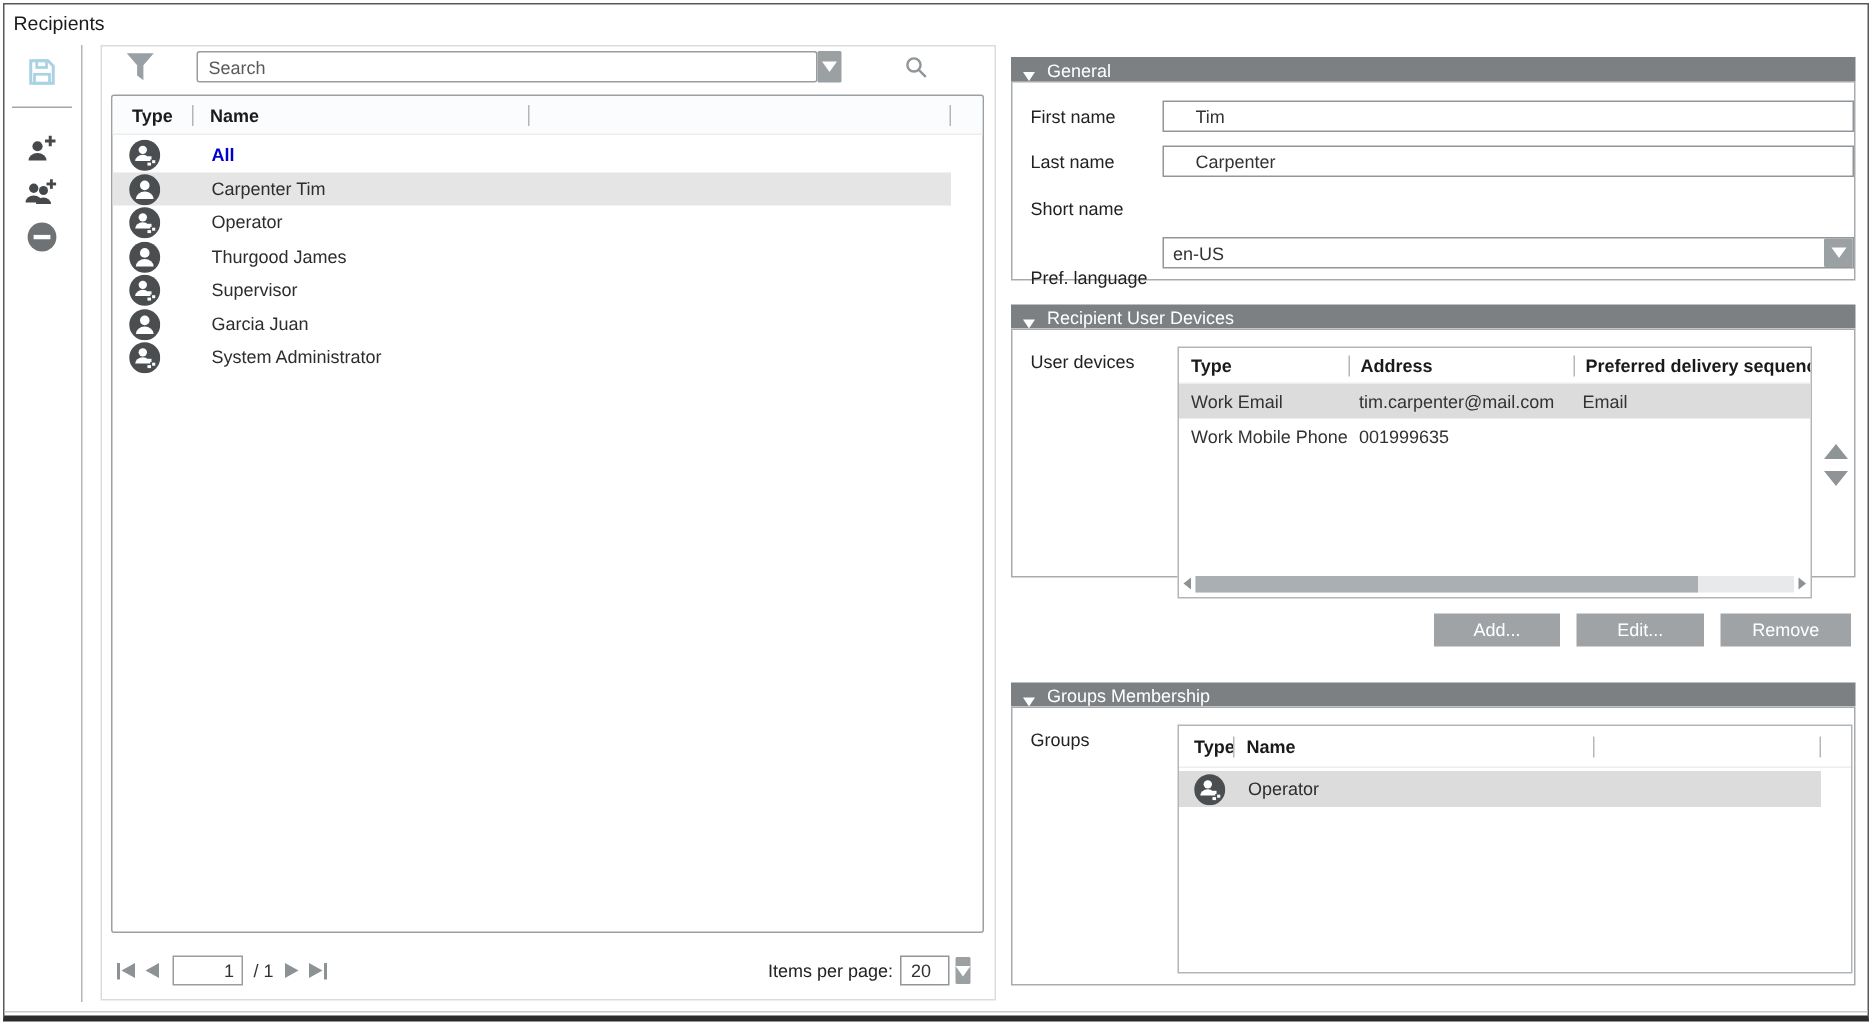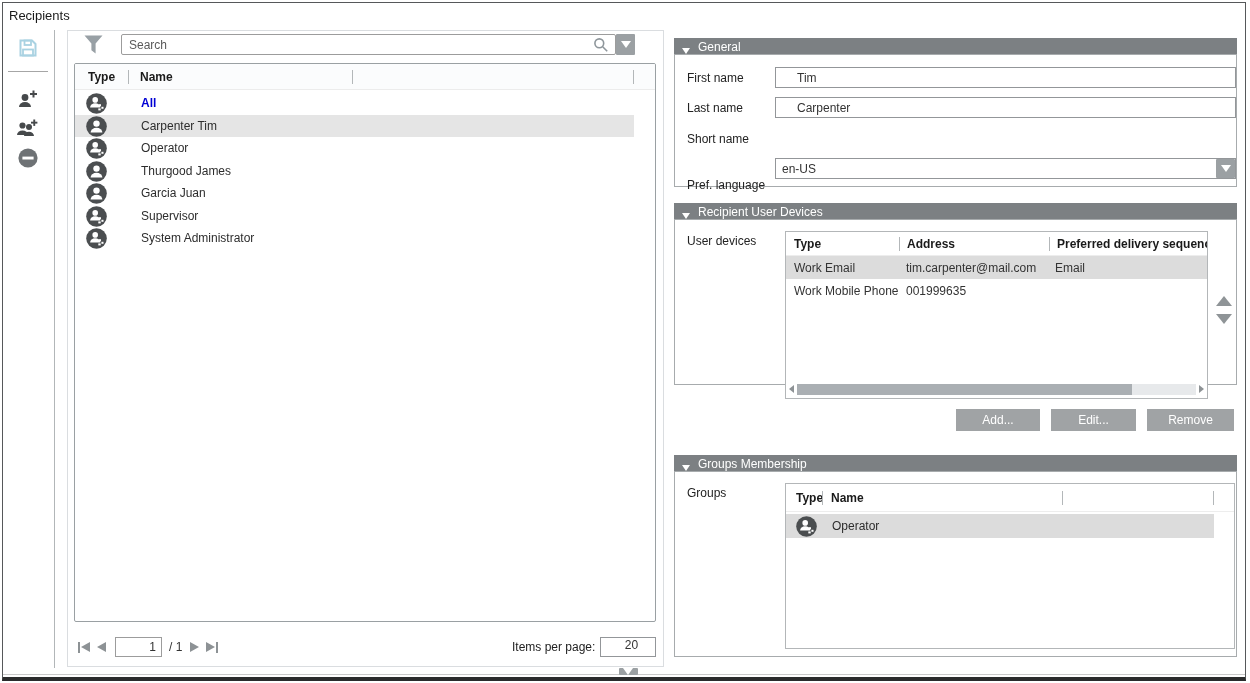--- a/index.html
+++ b/index.html
@@ -12,21 +12,21 @@
   .title { position:absolute; left:9px; top:8px; font-size:13px; color:#1b1b1b; }
 
   
   .tool { position:absolute; width:24px; height:24px; display:flex; align-items:center; justify-content:center; cursor:pointer; }
   .tb-divider { position:absolute; left:8px; top:71px; width:40px; height:1px; background:#a6a6a6; }
   .vsep { position:absolute; left:54px; top:30px; width:1px; height:638px; background:#b2b6b8; }
   .left-region { position:absolute; left:67px; top:30px; width:597px; height:637px; border:1px solid #dadde0; }
 
   
   .filter { position:absolute; left:83px; top:33px; width:22px; height:24px; }
-  .searchwrap { position:absolute; left:121px; top:34px; width:514px; height:21px; display:flex; }
+  .searchwrap { position:absolute; left:131px; top:34px; width:430px; height:21px; display:flex; }
   .searchwrap input { width:495px; height:21px; border:1px solid #9c9c9c; border-radius:2px; padding:0 24px 0 7px; font-size:12px; color:#333; font-family:inherit; outline:none; }
   .searchwrap input::placeholder { color:#5a5a5a; }
   .mag { position:absolute; left:472px; top:3px; }
   .ddbtn { width:19px; height:21px; background:#9ba0a3; border:none; display:flex; align-items:center; justify-content:center; cursor:pointer; border-radius:1px; }
   .dd-tri { width:0; height:0; border-left:5px solid transparent; border-right:5px solid transparent; border-top:7px solid #fff; }
 
   
   .listbox { position:absolute; left:74px; top:63px; width:582px; height:559px; border:1px solid #9aa0a3; border-radius:2px; background:#fff; overflow:hidden; }
   .lheader { height:26px; display:flex; align-items:center; background:#fbfcfd; border-bottom:1px solid #ececec; font-size:12px; font-weight:bold; color:#1a1a1a; }
   .lh-c1 { width:53px; padding-left:13px; }
@@ -45,21 +45,21 @@
   .pgbtn { display:flex; align-items:center; gap:1px; cursor:pointer; padding:1px; }
   .tri-l { width:0; height:0; border-top:5.5px solid transparent; border-bottom:5.5px solid transparent; border-right:9px solid #8d9295; }
   .tri-r { width:0; height:0; border-top:5.5px solid transparent; border-bottom:5.5px solid transparent; border-left:9px solid #8d9295; }
   .pbar { width:2px; height:11px; background:#8d9295; }
   .pginput { width:47px; height:20px; border:1px solid #9c9c9c; text-align:right; padding-right:5px; font-size:12px; color:#333; font-family:inherit; outline:none; margin-left:3px; }
   .pgtotal { font-size:12px; color:#333; margin:0 2px; }
   .ipp { position:absolute; left:512px; top:637px; display:flex; align-items:center; gap:5px; }
   .ipp .lab { font-size:12px; color:#222; }
   .selectbox { display:flex; align-items:center; border:1px solid #939699; background:#fff;gap:16px; }
   .selectbox .val { flex:1; padding-left:6px; font-size:12px; color:#333; }
-  .ipp .selectbox { width:56px; height:20px;flex-direction:column; }
+  .ipp .selectbox { width:33px; height:20px; }
   .ipp .ddbtn { height:18px; }
 
   
   .sechdr { position:absolute; left:674px; width:563px; height:16px; background:#7c8083; color:#fff;
             display:flex; align-items:flex-end; gap:8px; padding-left:8px; font-size:12px; cursor:pointer; }
   .whitetri { width:0; height:0; border-left:4.5px solid transparent; border-right:4.5px solid transparent; border-top:6px solid #fff; }
   .secbox { position:absolute; left:674px; width:563px; border:1px solid #a7abad; background:#fff; }
   #box-general { top:54px; height:133px; }
   #box-devices { top:219px; height:166px; }
   #box-groups  { top:471px; height:186px; }
@@ -210,29 +210,29 @@
       <span class="nm">Operator</span>
     </div>
     <div class="lrow">
       <svg class="av" width="21" height="21" viewBox="0 0 21 21">
           <use href="#av-user"></use>
         </svg>
       <span class="nm">Thurgood James</span>
     </div>
     <div class="lrow">
       <svg class="av" width="21" height="21" viewBox="0 0 21 21">
+          <use href="#av-group"></use>
+        </svg>
+      <span class="nm">Supervisor</span>
+    </div>
+    <div class="lrow">
+      <svg class="av" width="21" height="21" viewBox="0 0 21 21">
           <use href="#av-user"></use>
         </svg>
       <span class="nm">Garcia Juan</span>
-    </div>
-    <div class="lrow">
-      <svg class="av" width="21" height="21" viewBox="0 0 21 21">
-          <use href="#av-group"></use>
-        </svg>
-      <span class="nm">Supervisor</span>
     </div>
     <div class="lrow">
       <svg class="av" width="21" height="21" viewBox="0 0 21 21">
           <use href="#av-group"></use>
         </svg>
       <span class="nm">System Administrator</span>
     </div>
   </div>
 </div>
 

